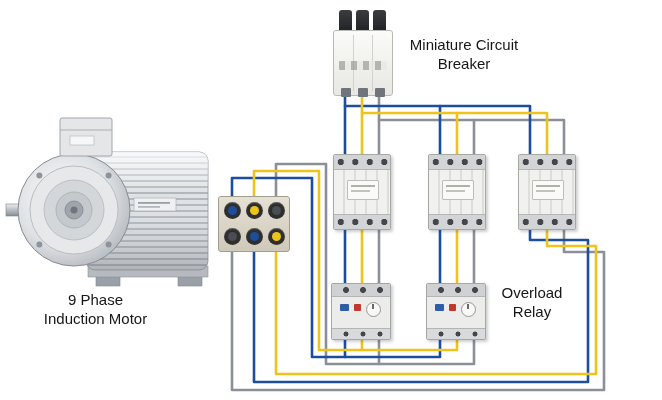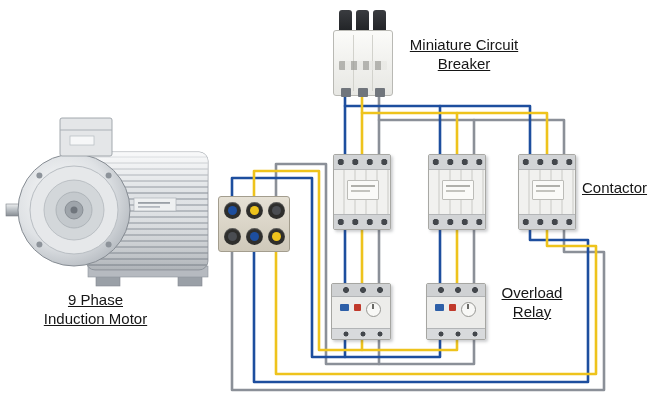--- a/index.html
+++ b/index.html
@@ -4,21 +4,21 @@
 <style>
   html,body{margin:0;padding:0;background:#ffffff;}
   #stage{
     position:relative;width:662px;height:400px;background:#ffffff;overflow:hidden;
     font-family:"Liberation Sans", sans-serif;color:#161616;
   }
   
   #wires{position:absolute;left:0;top:0;z-index:1;}
   #wires polyline{fill:none;stroke-width:2.6;stroke-linecap:round;stroke-linejoin:round;}
   
-  .lbl{position:absolute;z-index:4;font-size:15px;line-height:1.25;text-align:center;white-space:pre-line;text-decoration:underline;}
+  .lbl{position:absolute;z-index:4;font-size:15px;line-height:1.25;text-align:center;white-space:pre-line;}
   #lbl-motor{left:18px;top:291px;width:155px;}
   #lbl-mcb{left:398px;top:36px;width:132px;}
   #lbl-contactor{left:582px;top:179px;width:78px;text-align:left;}
   #lbl-ol{left:494px;top:284px;width:76px;}
   
   .tblock{position:absolute;z-index:3;left:218px;top:196px;width:72px;height:56px;
     background:linear-gradient(#e6e1d5,#cfc9ba);border:1px solid #a39d8e;border-radius:3px;box-sizing:border-box;}
   .term{position:absolute;width:17px;height:17px;border-radius:50%;background:#2e2e2c;
     box-shadow:inset 0 1px 1px rgba(255,255,255,.25);}
   .term i{position:absolute;left:4px;top:4px;width:9px;height:9px;border-radius:50%;display:block;}
@@ -252,17 +252,16 @@
       <span class="btn-red"></span>
       <span class="dial"></span>
     </div>
     <div class="ol-bottom"></div>
   </div>
 
   <div class="lbl" id="lbl-motor">9 Phase
 Induction Motor</div>
   <div class="lbl" id="lbl-mcb">Miniature Circuit
 Breaker</div>
-  <div class="lbl" id="lbl-contactor">Contactor</div>
   <div class="lbl" id="lbl-ol">Overload
 Relay</div>
 
 </div>
 
 </body></html>

